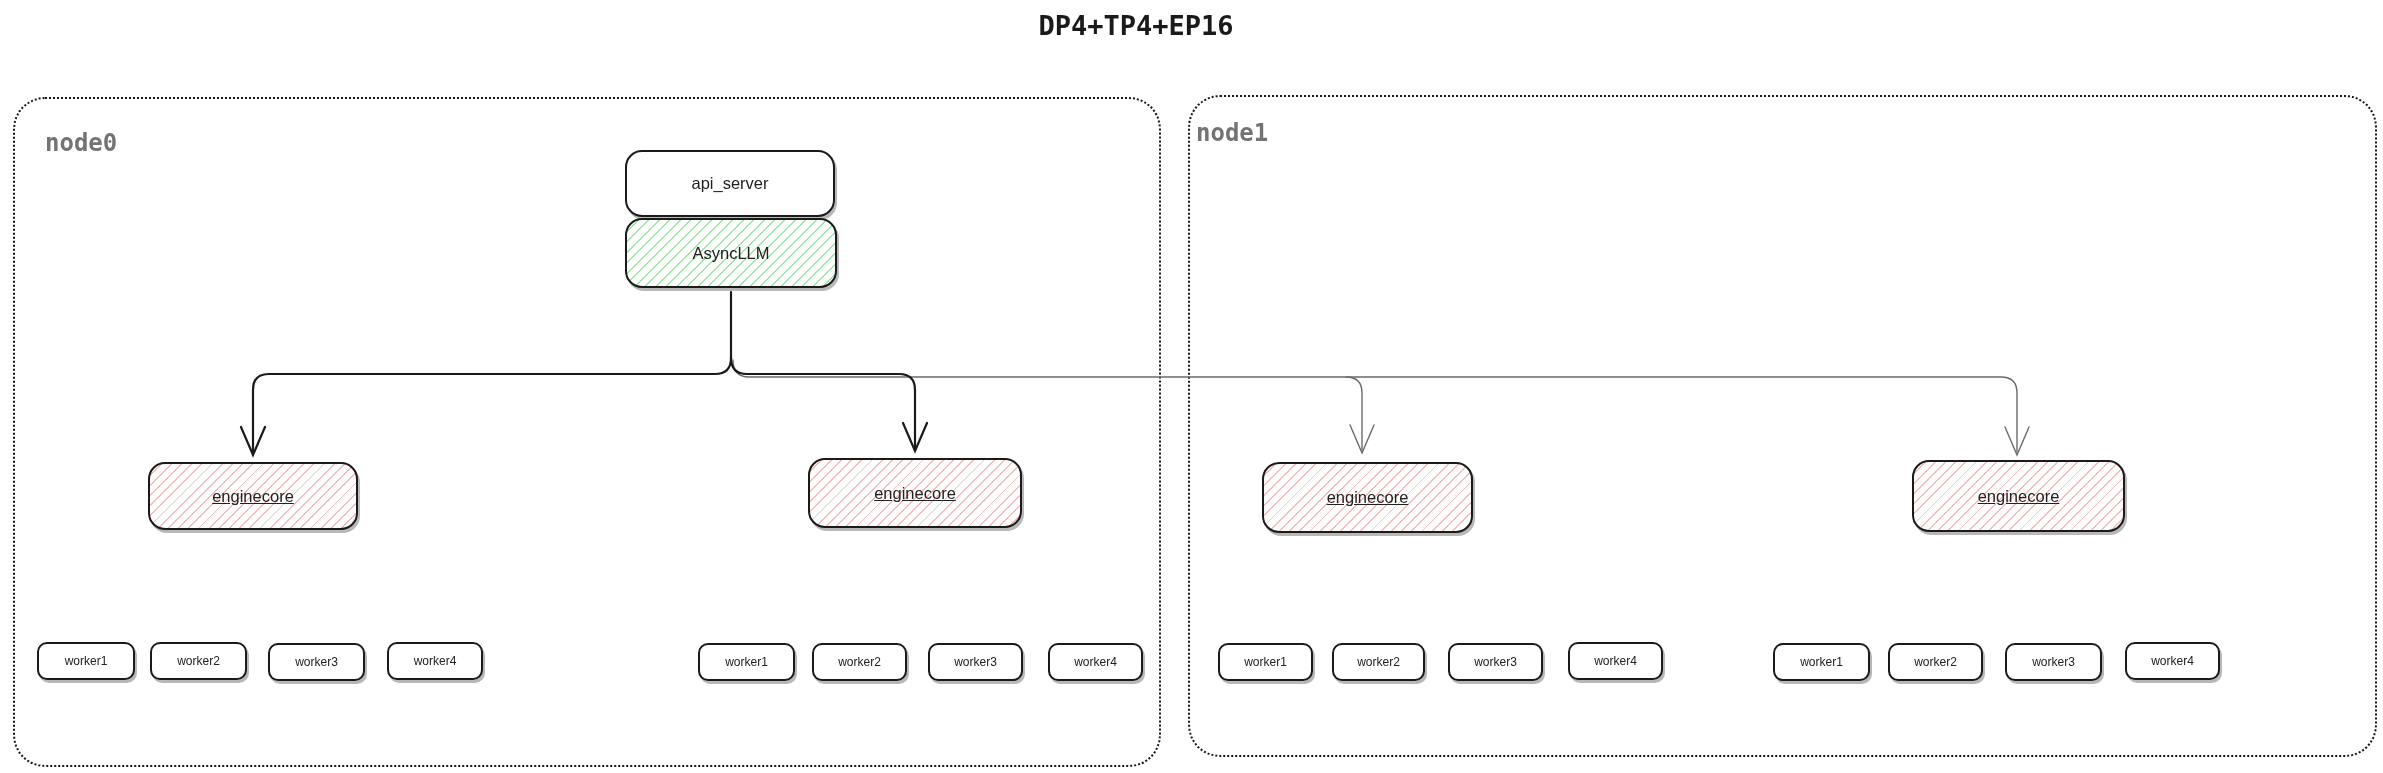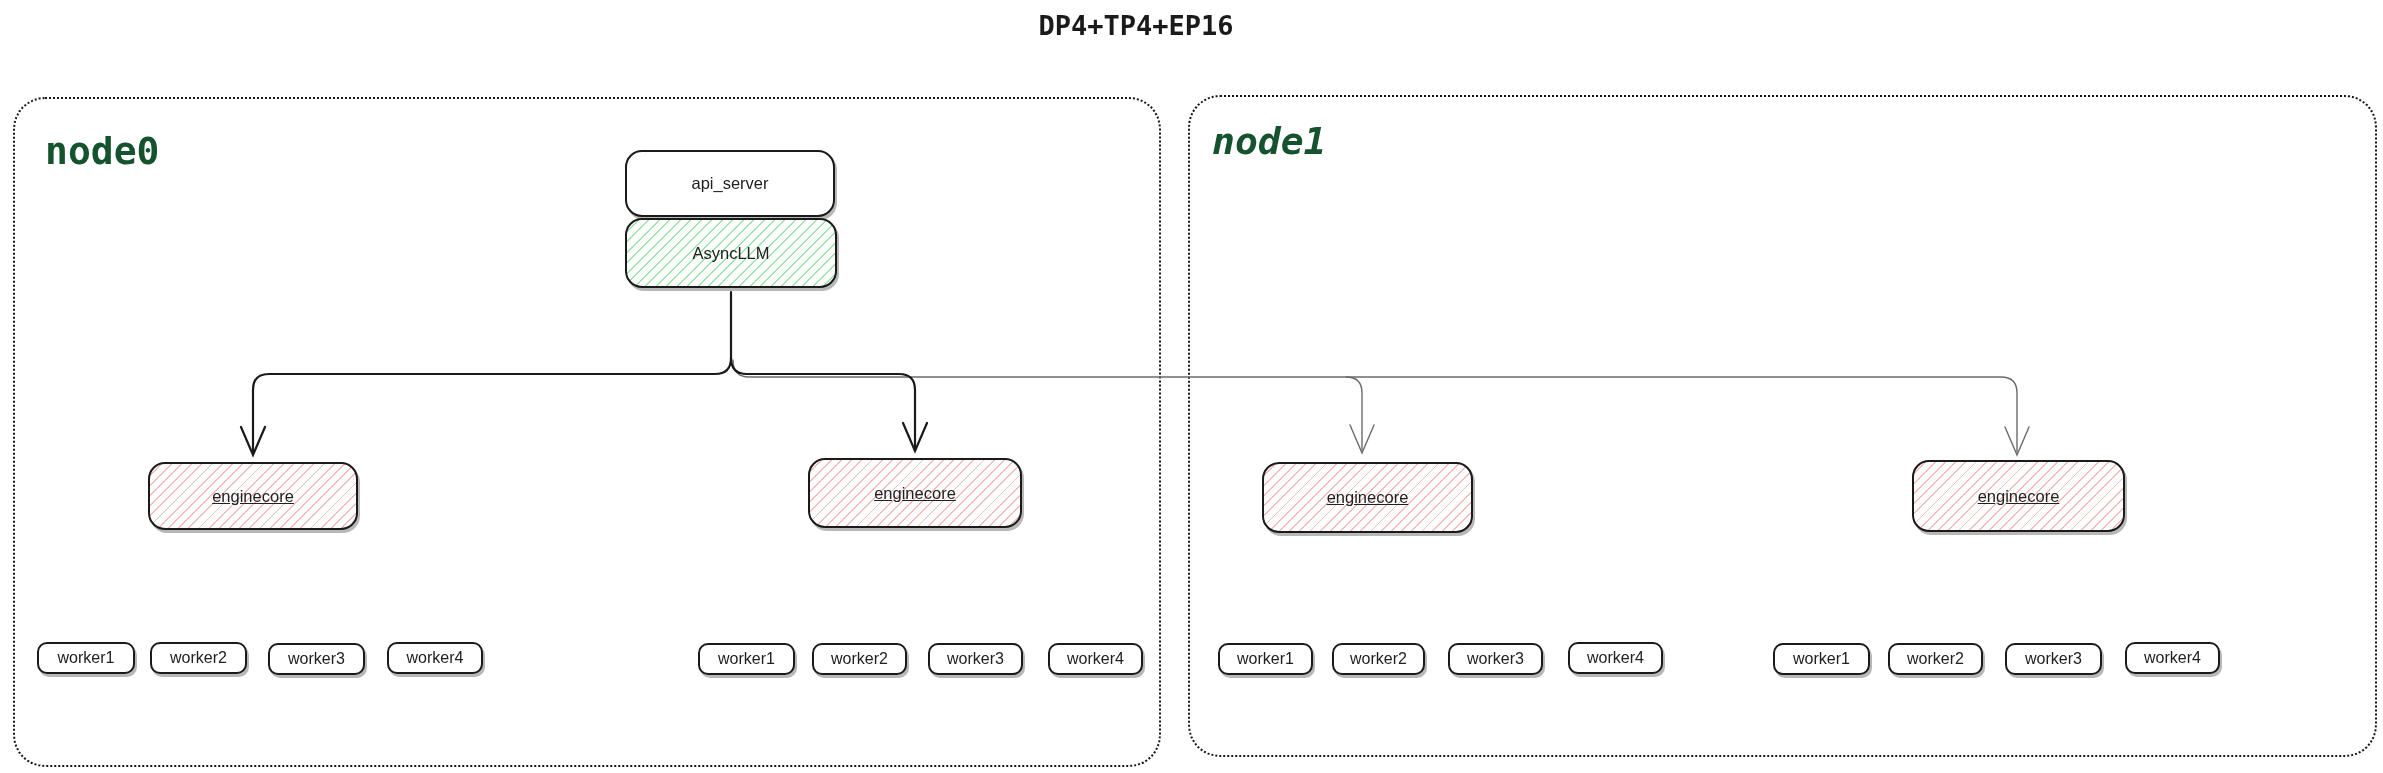--- a/index.html
+++ b/index.html
@@ -25,22 +25,22 @@
   .node-outline {
     position: absolute;
     border: 2.6px dotted #161616;
     border-radius: 32px;
     background: transparent;
   }
   .node-label {
     position: absolute;
     font-family: "DejaVu Sans Mono", monospace;
     font-weight: bold;
-    font-size: 38px;
-    color: #14532d;
+    font-size: 24px;
+    color: #737373;
   }
   .edges {
     position: absolute;
     left: 0; top: 0;
     width: 2383px; height: 773px;
     pointer-events: none;
   }
   .box {
     position: absolute;
     display: flex;
@@ -60,37 +60,37 @@
       135deg, #9fe6a9 0px, #9fe6a9 1.4px, rgba(0,0,0,0) 1.4px, rgba(0,0,0,0) 7.4px);
   }
   .hatch-red {
     background-color: #ffffff;
     background-image: repeating-linear-gradient(
       135deg, #f5bcbc 0px, #f5bcbc 1.3px, rgba(0,0,0,0) 1.3px, rgba(0,0,0,0) 7.2px);
     text-decoration: underline;
   }
   .worker {
     border-radius: 10px;
-    height: 32px;
-    font-size: 16px;
+    height: 38px;
+    font-size: 12px;
     box-shadow: 2px 3px 0 rgba(0,0,0,0.28);
   }
 </style>
 </head>
 <body>
 
 <div class="canvas">
 
   <div class="title">DP4+TP4+EP16</div>
 
   <div class="node-outline" style="left:13px; top:97px; width:1144px; height:666px;">
     <div class="node-label" style="left:30px; top:30px;">node0</div>
   </div>
   <div class="node-outline" style="left:1188px; top:95px; width:1185px; height:658px;">
-    <div class="node-label" style="left:22px; top:22px;font-style:italic;">node1</div>
+    <div class="node-label" style="left:6px; top:22px;">node1</div>
   </div>
 
   <svg class="edges" viewBox="0 0 2383 773">
     <g fill="none" stroke="#6b6b6b" stroke-width="1.4" stroke-linecap="round">
       <path d="M733 360 Q733 377 749 377 L2001 377 Q2017 377 2017 393 L2017 452"></path>
       <path d="M2005 427 L2017 455 L2029 427"></path>
       <path d="M1346 377 Q1362 377 1362 393 L1362 450"></path>
       <path d="M1350 425 L1362 453 L1374 425"></path>
     </g>
     <g fill="none" stroke="#1a1a1a" stroke-width="2.2" stroke-linecap="round">

